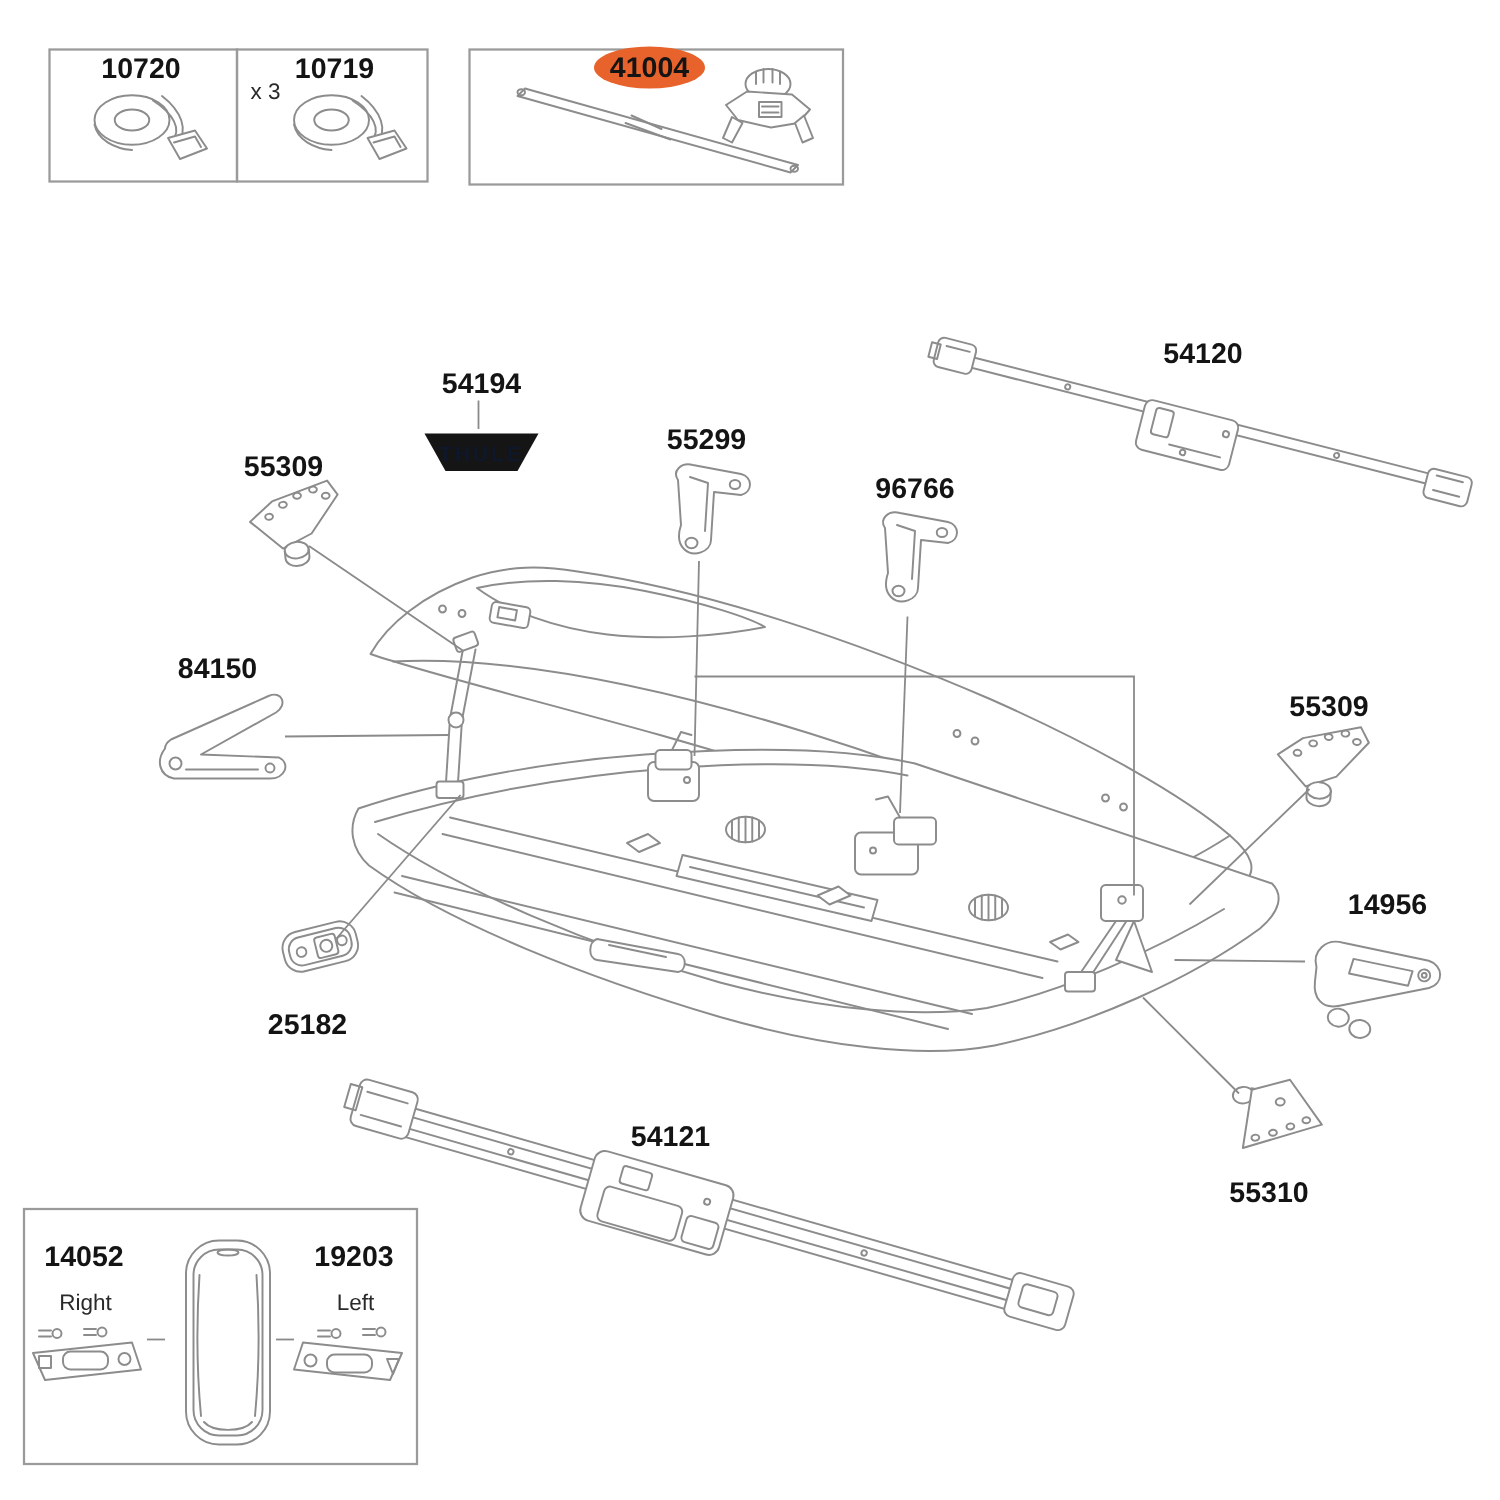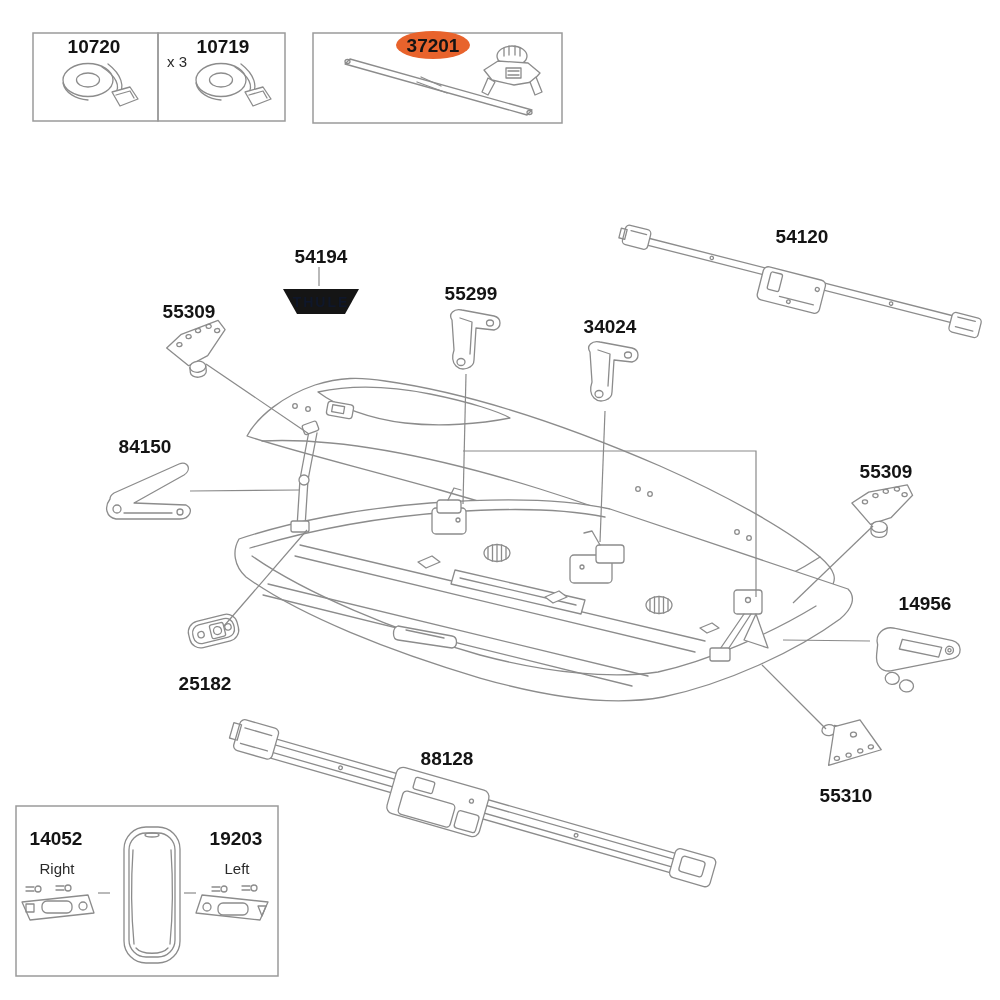--- a/index.html
+++ b/index.html
@@ -293,34 +293,34 @@
     <path class="leader" d="M870,641 L783,640"></path>
     <path class="leader" d="M762,665 L826,729"></path>
     <path class="leader" d="M224,626 L307,530"></path>
   </g>
 </svg>
 
 <div class="plabel" style="left:94px;top:37px">10720</div>
 <div class="plabel" style="left:223px;top:37px">10719</div>
 <div class="plabel sub" style="left:177px;top:54px">x 3</div>
 
-<div class="plabel" style="left:433px;top:36px">37201</div>
+<div class="plabel" style="left:433px;top:36px">41004</div>
 
 <div class="plabel" style="left:321px;top:247px">54194</div>
 <div class="badge-text" style="left:321px;top:295px">THULE</div>
 
 <div class="plabel" style="left:189px;top:302px">55309</div>
 <div class="plabel" style="left:471px;top:284px">55299</div>
-<div class="plabel" style="left:610px;top:317px">34024</div>
+<div class="plabel" style="left:610px;top:317px">96766</div>
 <div class="plabel" style="left:802px;top:227px">54120</div>
 <div class="plabel" style="left:145px;top:437px">84150</div>
 <div class="plabel" style="left:886px;top:462px">55309</div>
 <div class="plabel" style="left:925px;top:594px">14956</div>
 <div class="plabel" style="left:205px;top:674px">25182</div>
-<div class="plabel" style="left:447px;top:749px">88128</div>
+<div class="plabel" style="left:447px;top:749px">54121</div>
 <div class="plabel" style="left:846px;top:786px">55310</div>
 
 <div class="plabel" style="left:56px;top:829px">14052</div>
 <div class="plabel sub" style="left:57px;top:861px">Right</div>
 <div class="plabel" style="left:236px;top:829px">19203</div>
 <div class="plabel sub" style="left:237px;top:861px">Left</div>
 
 </div>
 
 </body></html>

